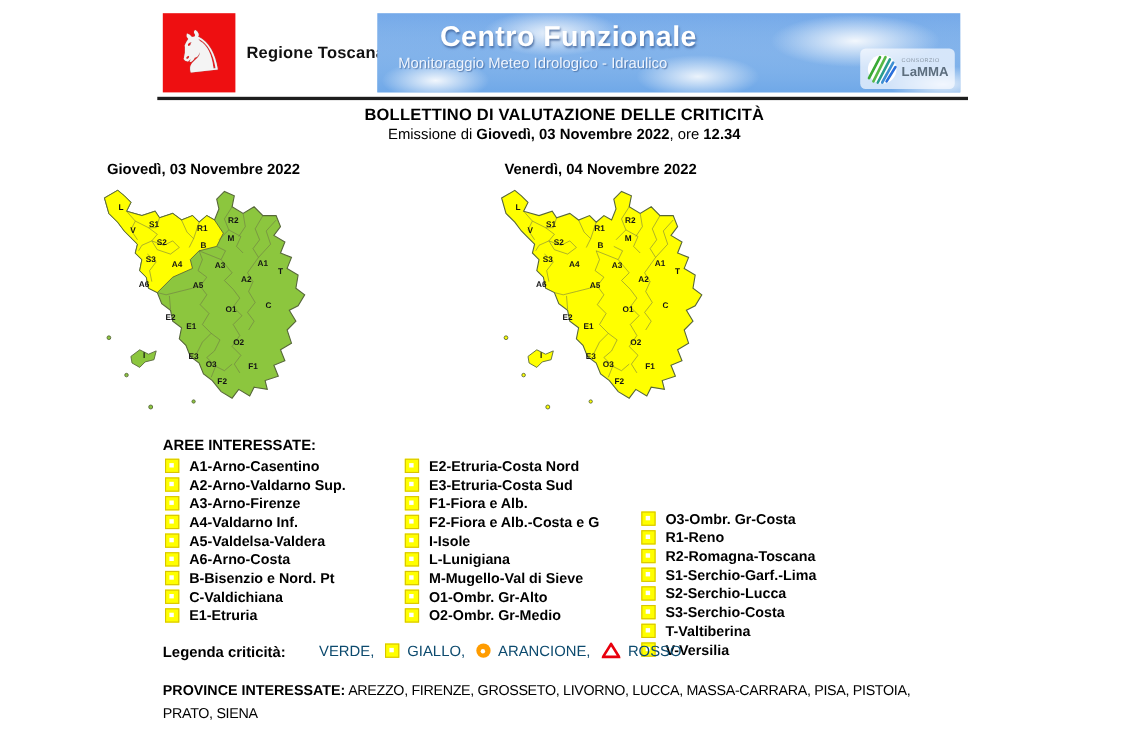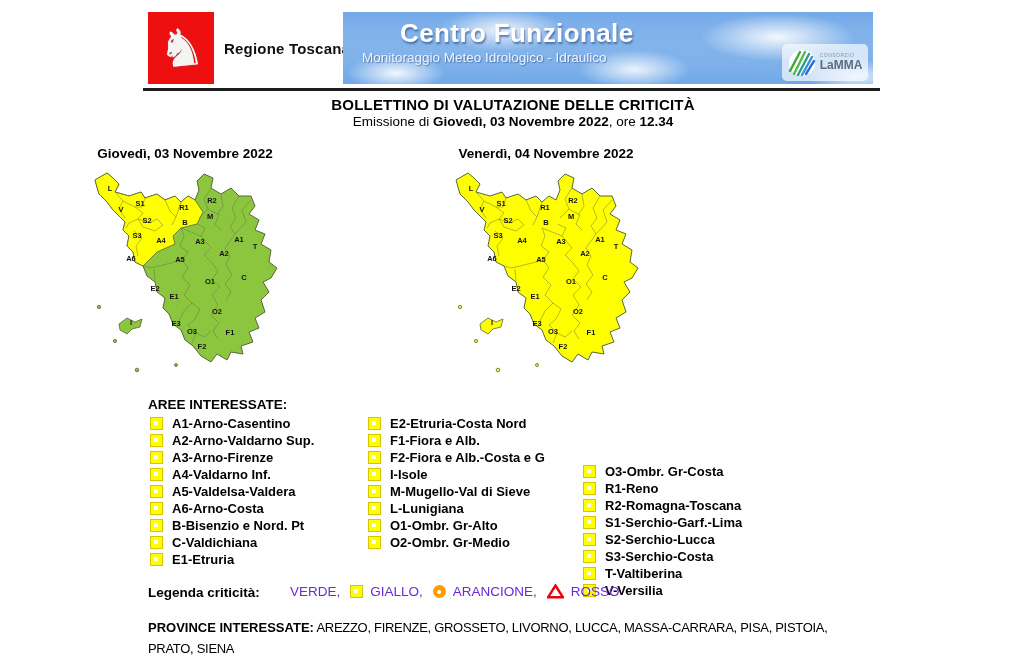--- a/index.html
+++ b/index.html
@@ -263,45 +263,51 @@
         <div class="area-item">
           <span class="sq-icon">
             <span class="sq-in"></span>
           </span>
           <span class="area-label">E2-Etruria-Costa Nord</span>
         </div>
         <div class="area-item">
           <span class="sq-icon">
             <span class="sq-in"></span>
           </span>
+          <span class="area-label">E3-Etruria-Costa Sud</span>
+        </div>
+        <div class="area-item">
+          <span class="sq-icon">
+            <span class="sq-in"></span>
+          </span>
           <span class="area-label">F1-Fiora e Alb.</span>
         </div>
         <div class="area-item">
           <span class="sq-icon">
             <span class="sq-in"></span>
           </span>
           <span class="area-label">F2-Fiora e Alb.-Costa e G</span>
         </div>
         <div class="area-item">
           <span class="sq-icon">
             <span class="sq-in"></span>
           </span>
           <span class="area-label">I-Isole</span>
         </div>
         <div class="area-item">
           <span class="sq-icon">
             <span class="sq-in"></span>
           </span>
+          <span class="area-label">L-Lunigiana</span>
+        </div>
+        <div class="area-item">
+          <span class="sq-icon">
+            <span class="sq-in"></span>
+          </span>
           <span class="area-label">M-Mugello-Val di Sieve</span>
-        </div>
-        <div class="area-item">
-          <span class="sq-icon">
-            <span class="sq-in"></span>
-          </span>
-          <span class="area-label">L-Lunigiana</span>
         </div>
         <div class="area-item">
           <span class="sq-icon">
             <span class="sq-in"></span>
           </span>
           <span class="area-label">O1-Ombr. Gr-Alto</span>
         </div>
         <div class="area-item">
           <span class="sq-icon">
             <span class="sq-in"></span>
@@ -356,21 +362,21 @@
           <span class="sq-icon">
             <span class="sq-in"></span>
           </span>
           <span class="area-label">V-Versilia</span>
         </div>
       </div>
   </div>
 
   <div class="legend-row">
     <span class="legend-heading">Legenda criticità:</span>
-    <span class="legend-items" id="legend-items" style="color: #6d28d9; align-items: center;">
+    <span class="legend-items" id="legend-items" style="color: #0c4a6e; align-items: center;">
         <span class="legend-item">
           <span>VERDE,</span>
         </span>
         <span class="legend-item">
           <span class="sq-icon">
             <span class="sq-in"></span>
           </span>
           <span>GIALLO,</span>
         </span>
         <span class="legend-item">

